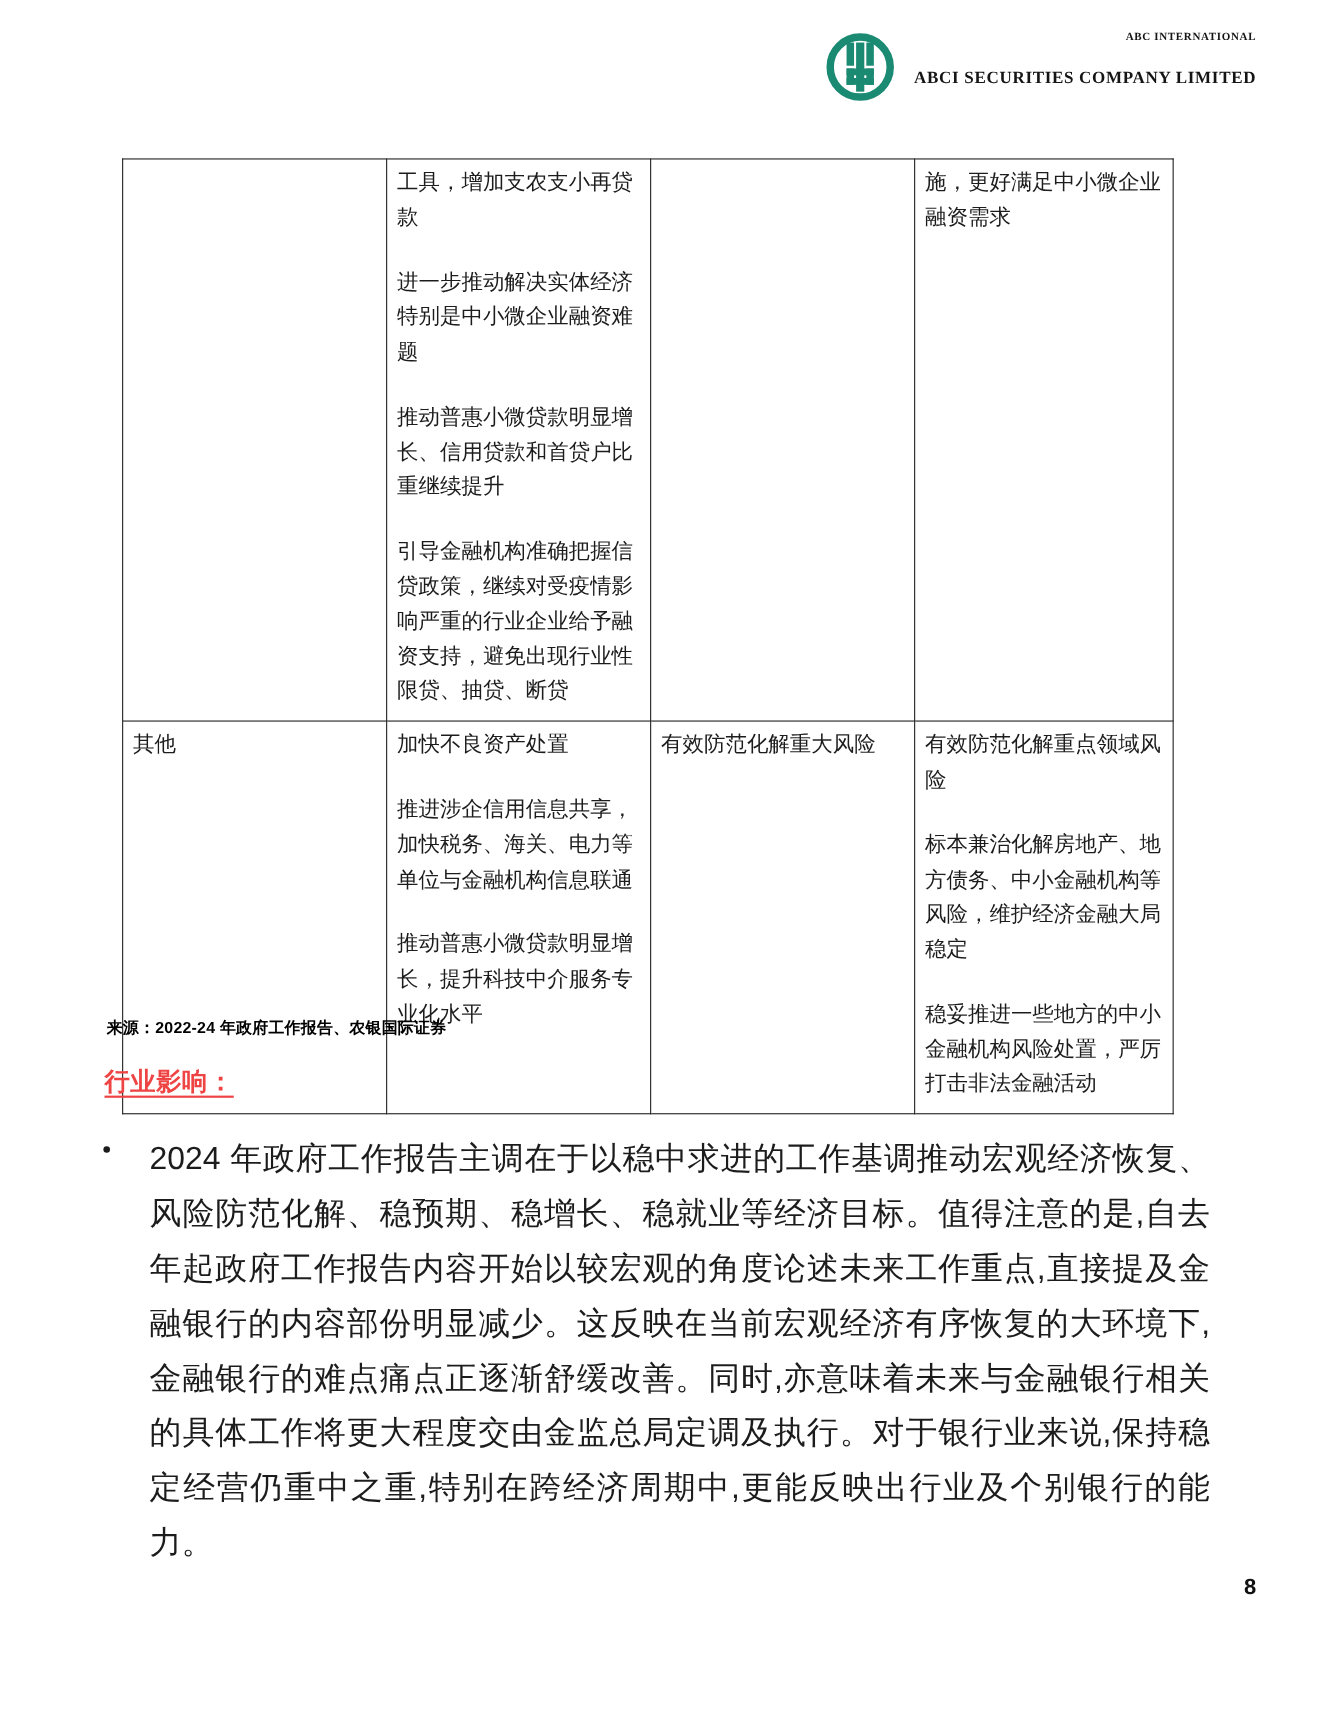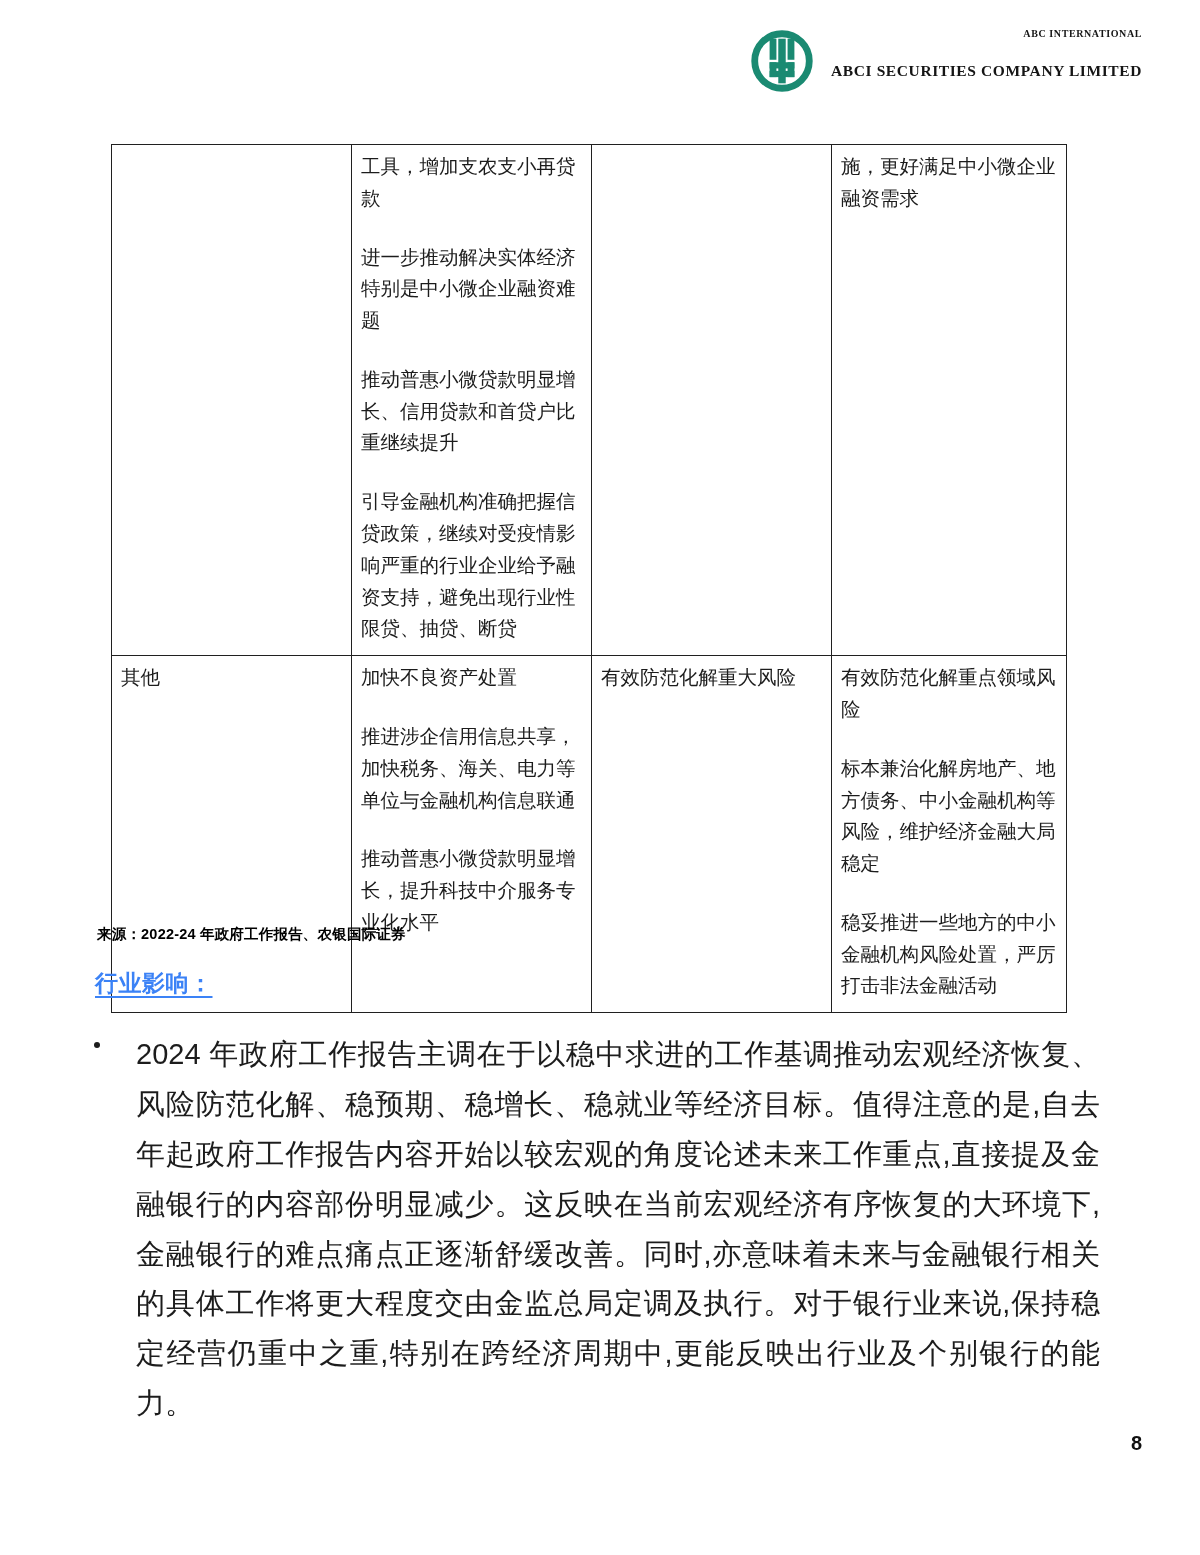--- a/index.html
+++ b/index.html
@@ -105,21 +105,21 @@
   }
 
   
   .section-heading {
     position: absolute;
     left: 95px;
     top: 968px;
     font-family: "Liberation Serif", "DejaVu Serif", serif;
     font-size: 23px;
     font-weight: bold;
-    color: #3b82f6;
+    color: #ef4444;
     text-decoration: underline;
     text-underline-offset: 5px;
     letter-spacing: 0.5px;
   }
 
   
   .body-block {
     position: absolute;
     left: 88px;
     top: 1030px;

